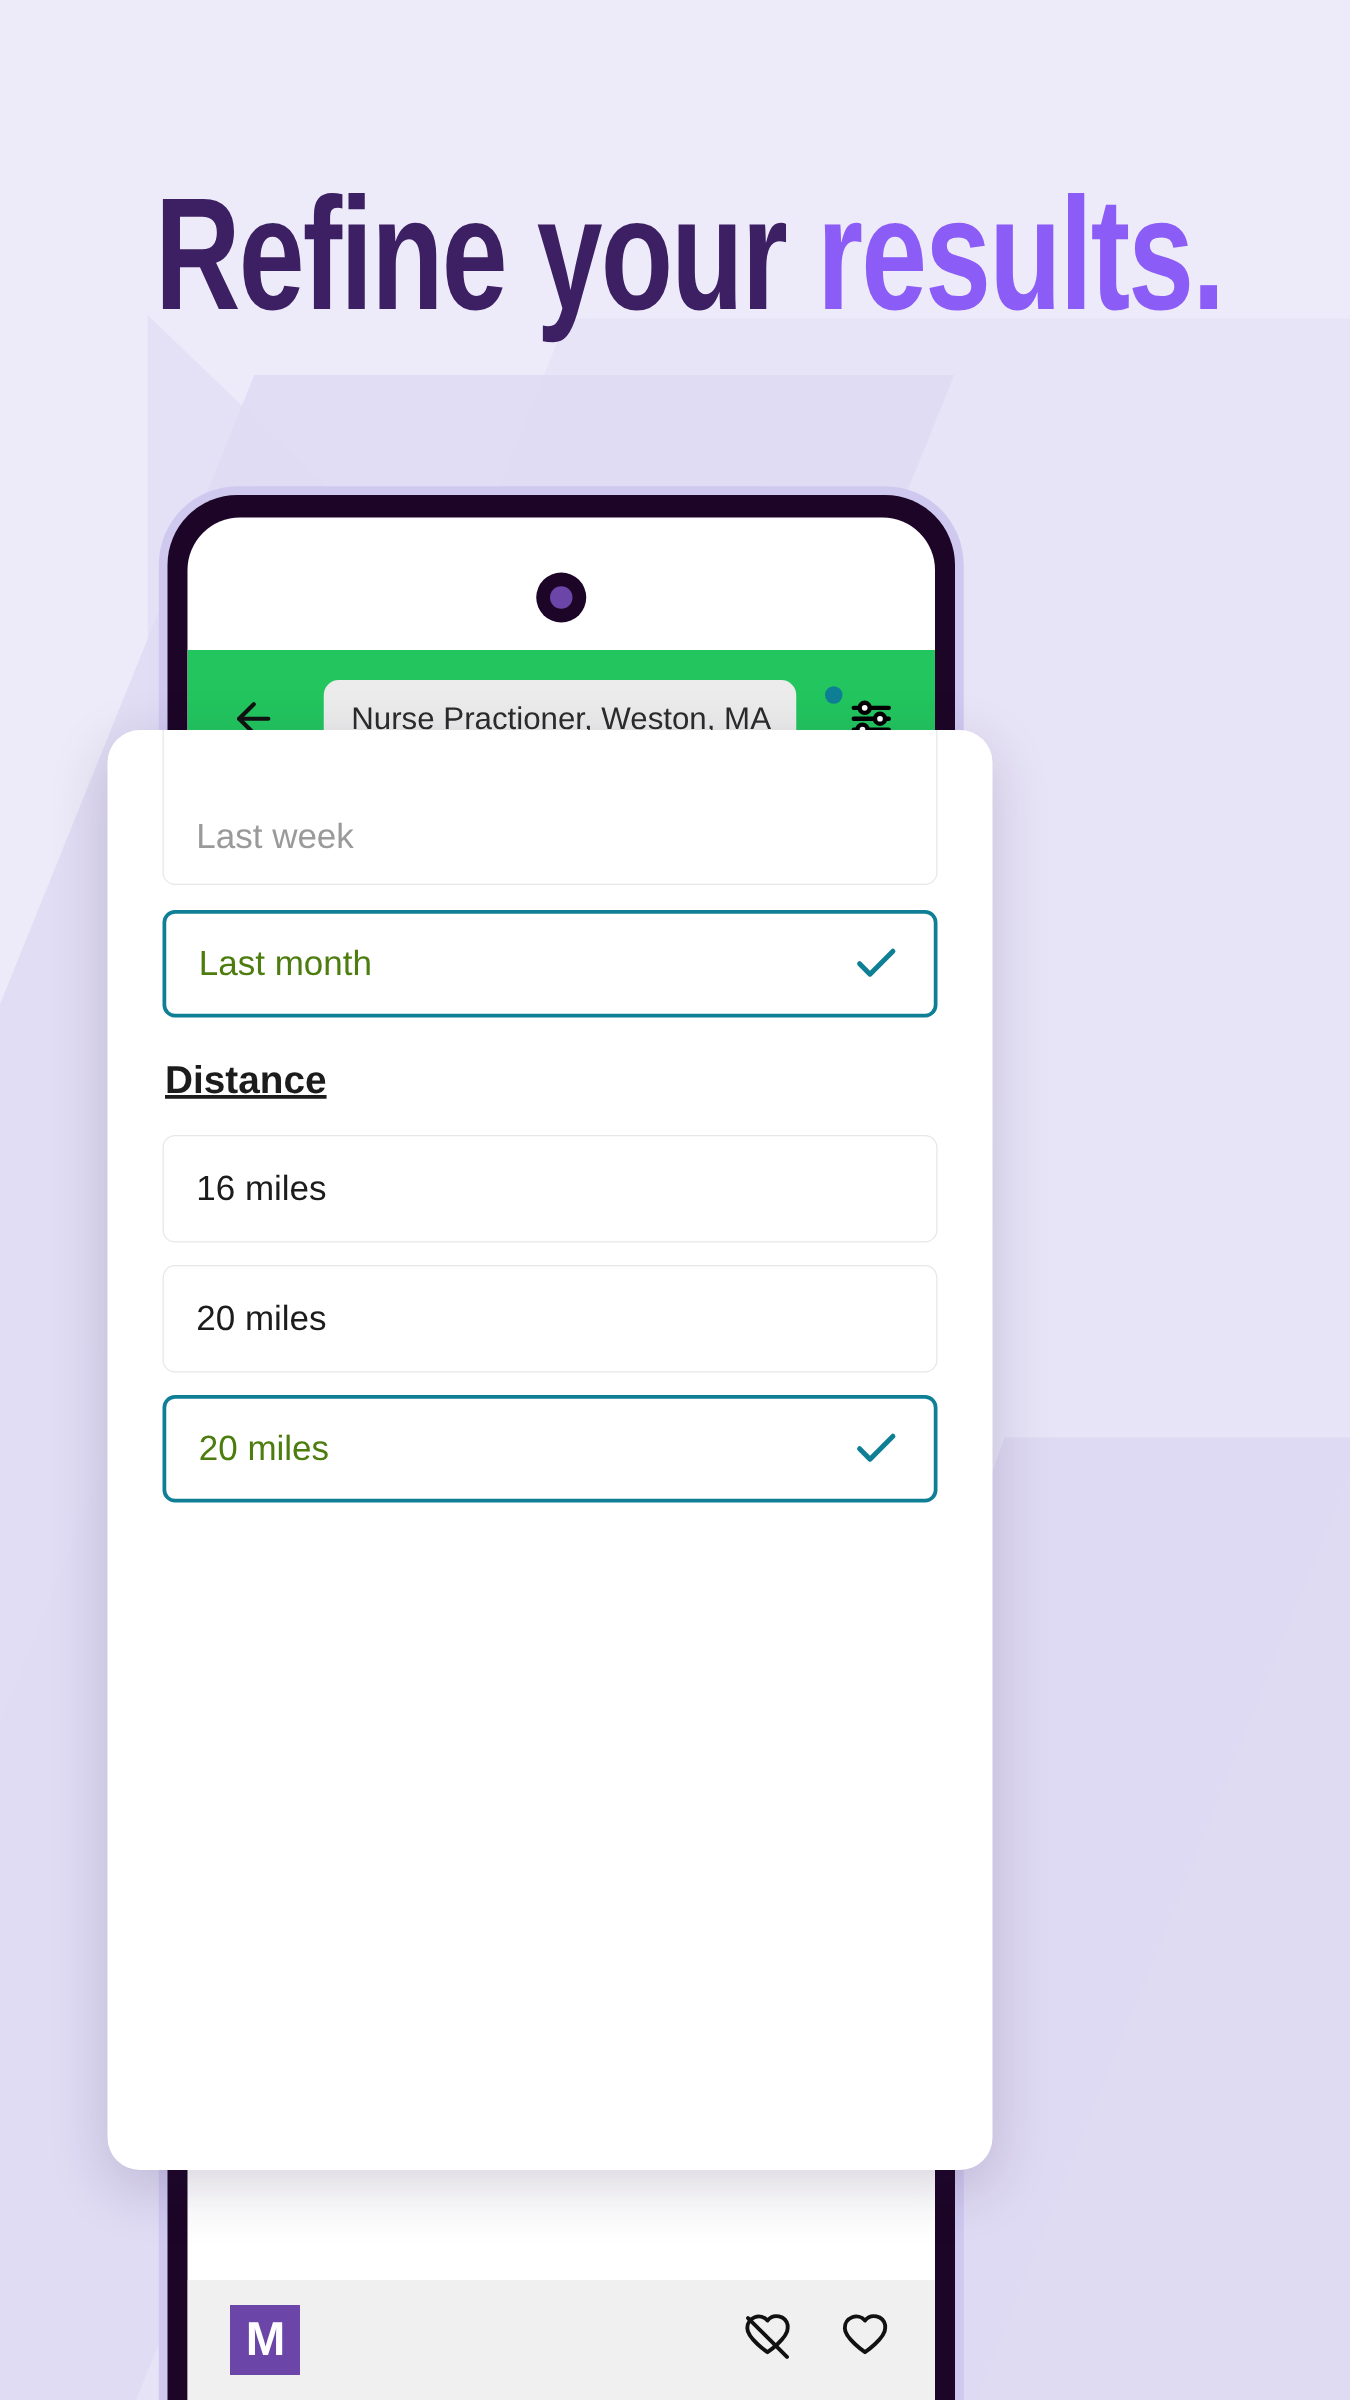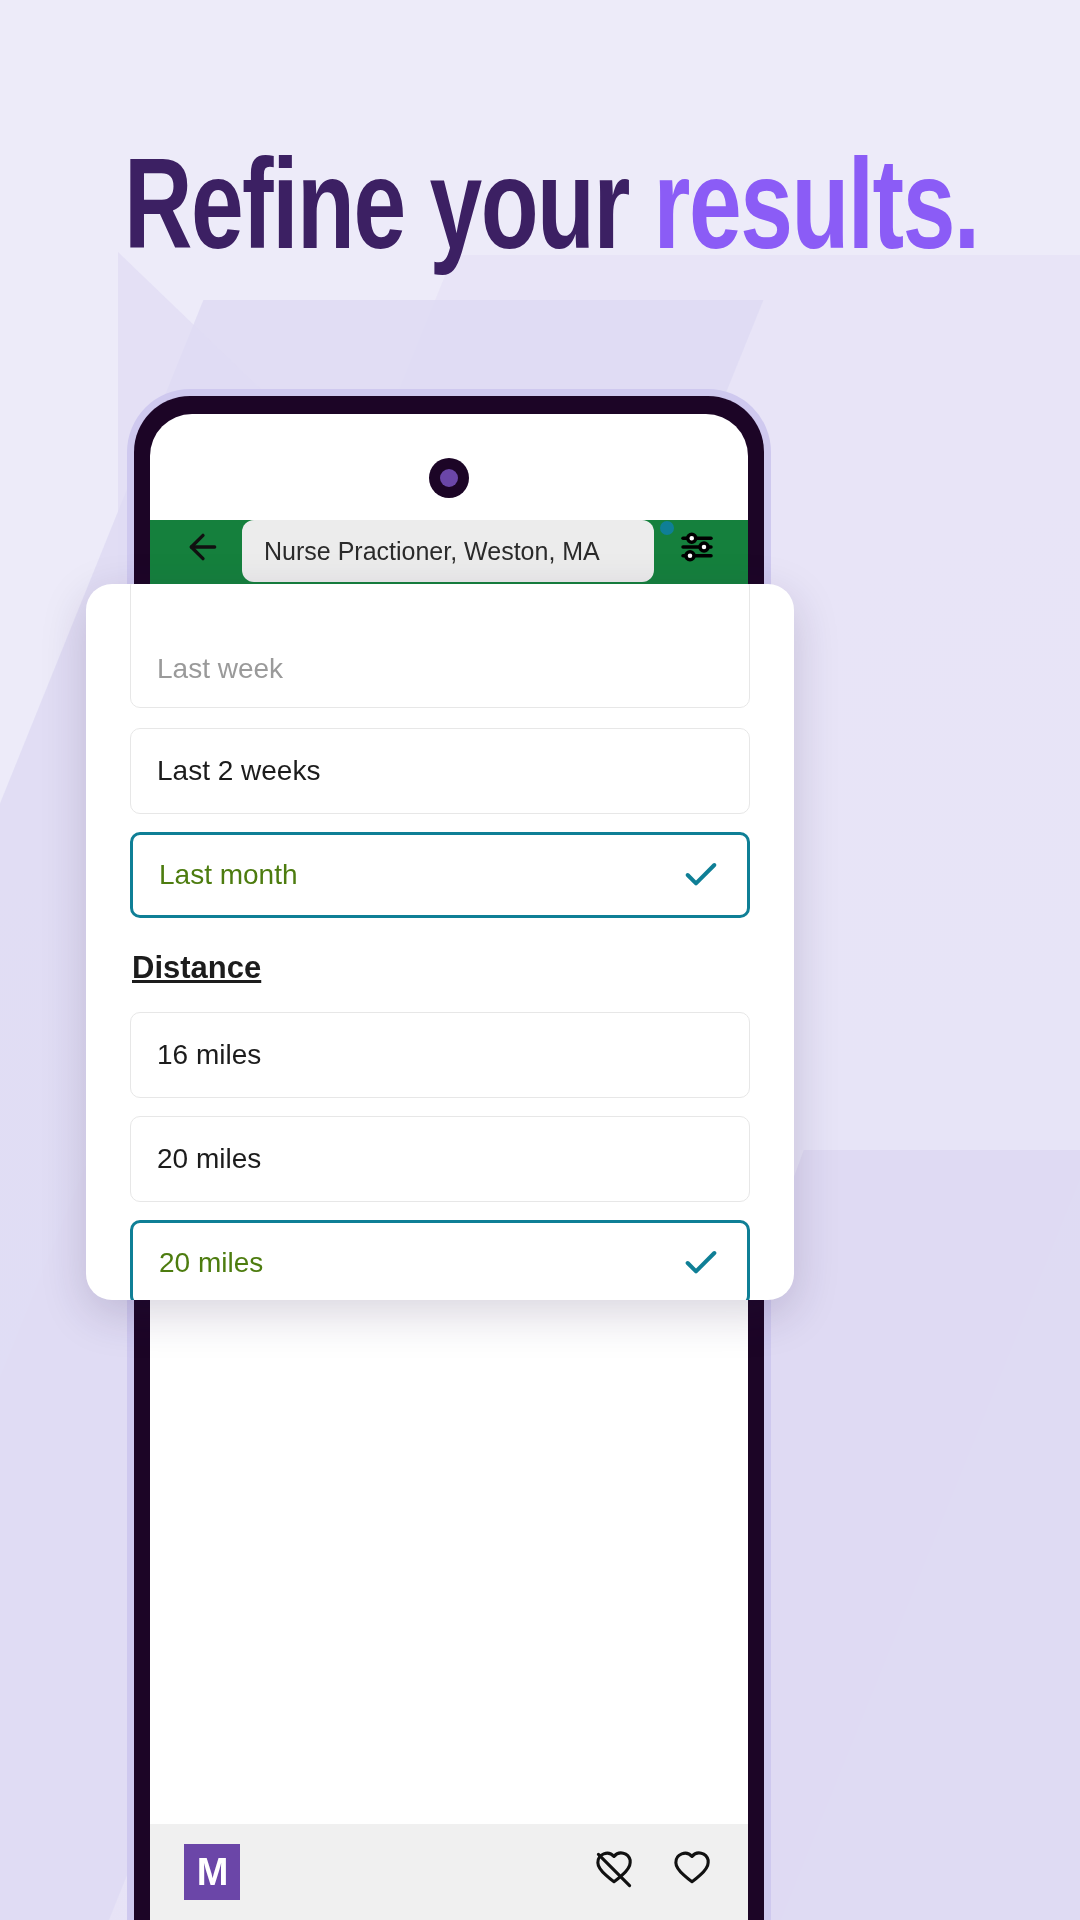--- a/index.html
+++ b/index.html
@@ -82,24 +82,24 @@
     position:absolute; left:50%; top:44px; transform:translateX(-50%);
     width:40px; height:40px; border-radius:50%;
     background:#1c0526;
     display:flex; align-items:center; justify-content:center;
   }
   .punch-hole .lens { width:18px; height:18px; border-radius:50%; background:#6b46a8; }
 
   
   .search-header {
     position:absolute; top:106px; left:0; right:0;
-    display:flex; align-items:flex-start; gap:0;
+    display:flex; align-items:flex-end; gap:17px;
     padding: 0 22px 0 24px;
     height:86px;
-    background:#15803d;
+    background:#22c55e;
   }
   .back-btn {
     width:58px; height:58px; flex:0 0 58px;
     display:flex; align-items:center; justify-content:center;
     color:#111;
   }
   .search-pill {
     flex:1 1 auto; height:62px;
     background:#ececec;
     border-radius:12px;
@@ -133,21 +133,21 @@
     font-weight:700; font-size:38px; letter-spacing:-1px;
   }
   .bottom-icons {
     margin-left:auto; display:flex; align-items:center; gap:34px;
   }
 
   
   .sheet {
     position:absolute;
     left:86px; top:584px;
-    width:708px; height:716px;
+    width:708px; height:1152px;
     background:#ffffff;
     border-radius:26px;
     box-shadow: 0 14px 46px rgba(40,20,70,.18);
     overflow:hidden;
     padding: 0 44px;
   }
   .sheet-scroll { padding-top:38px; }
 
   .opt {
     position:relative;
@@ -250,23 +250,20 @@
   </div>
 </div>
 
 <div class="sheet">
   <div class="sheet-scroll">
 
     <div class="opt faded first-clipped">
       <span>Last week</span>
     </div>
 
-    <div class="opt">
-      <span>Last 2 weeks</span>
-    </div>
 
     <div class="opt selected">
       <span>Last month</span>
       <span class="check">
         <svg width="40" height="40" viewBox="0 0 24 24" fill="none" stroke="currentColor" stroke-width="2.4" stroke-linecap="round" stroke-linejoin="round">
           <polyline points="20 6 9 17 4 12"></polyline>
         </svg>
       </span>
     </div>
 

